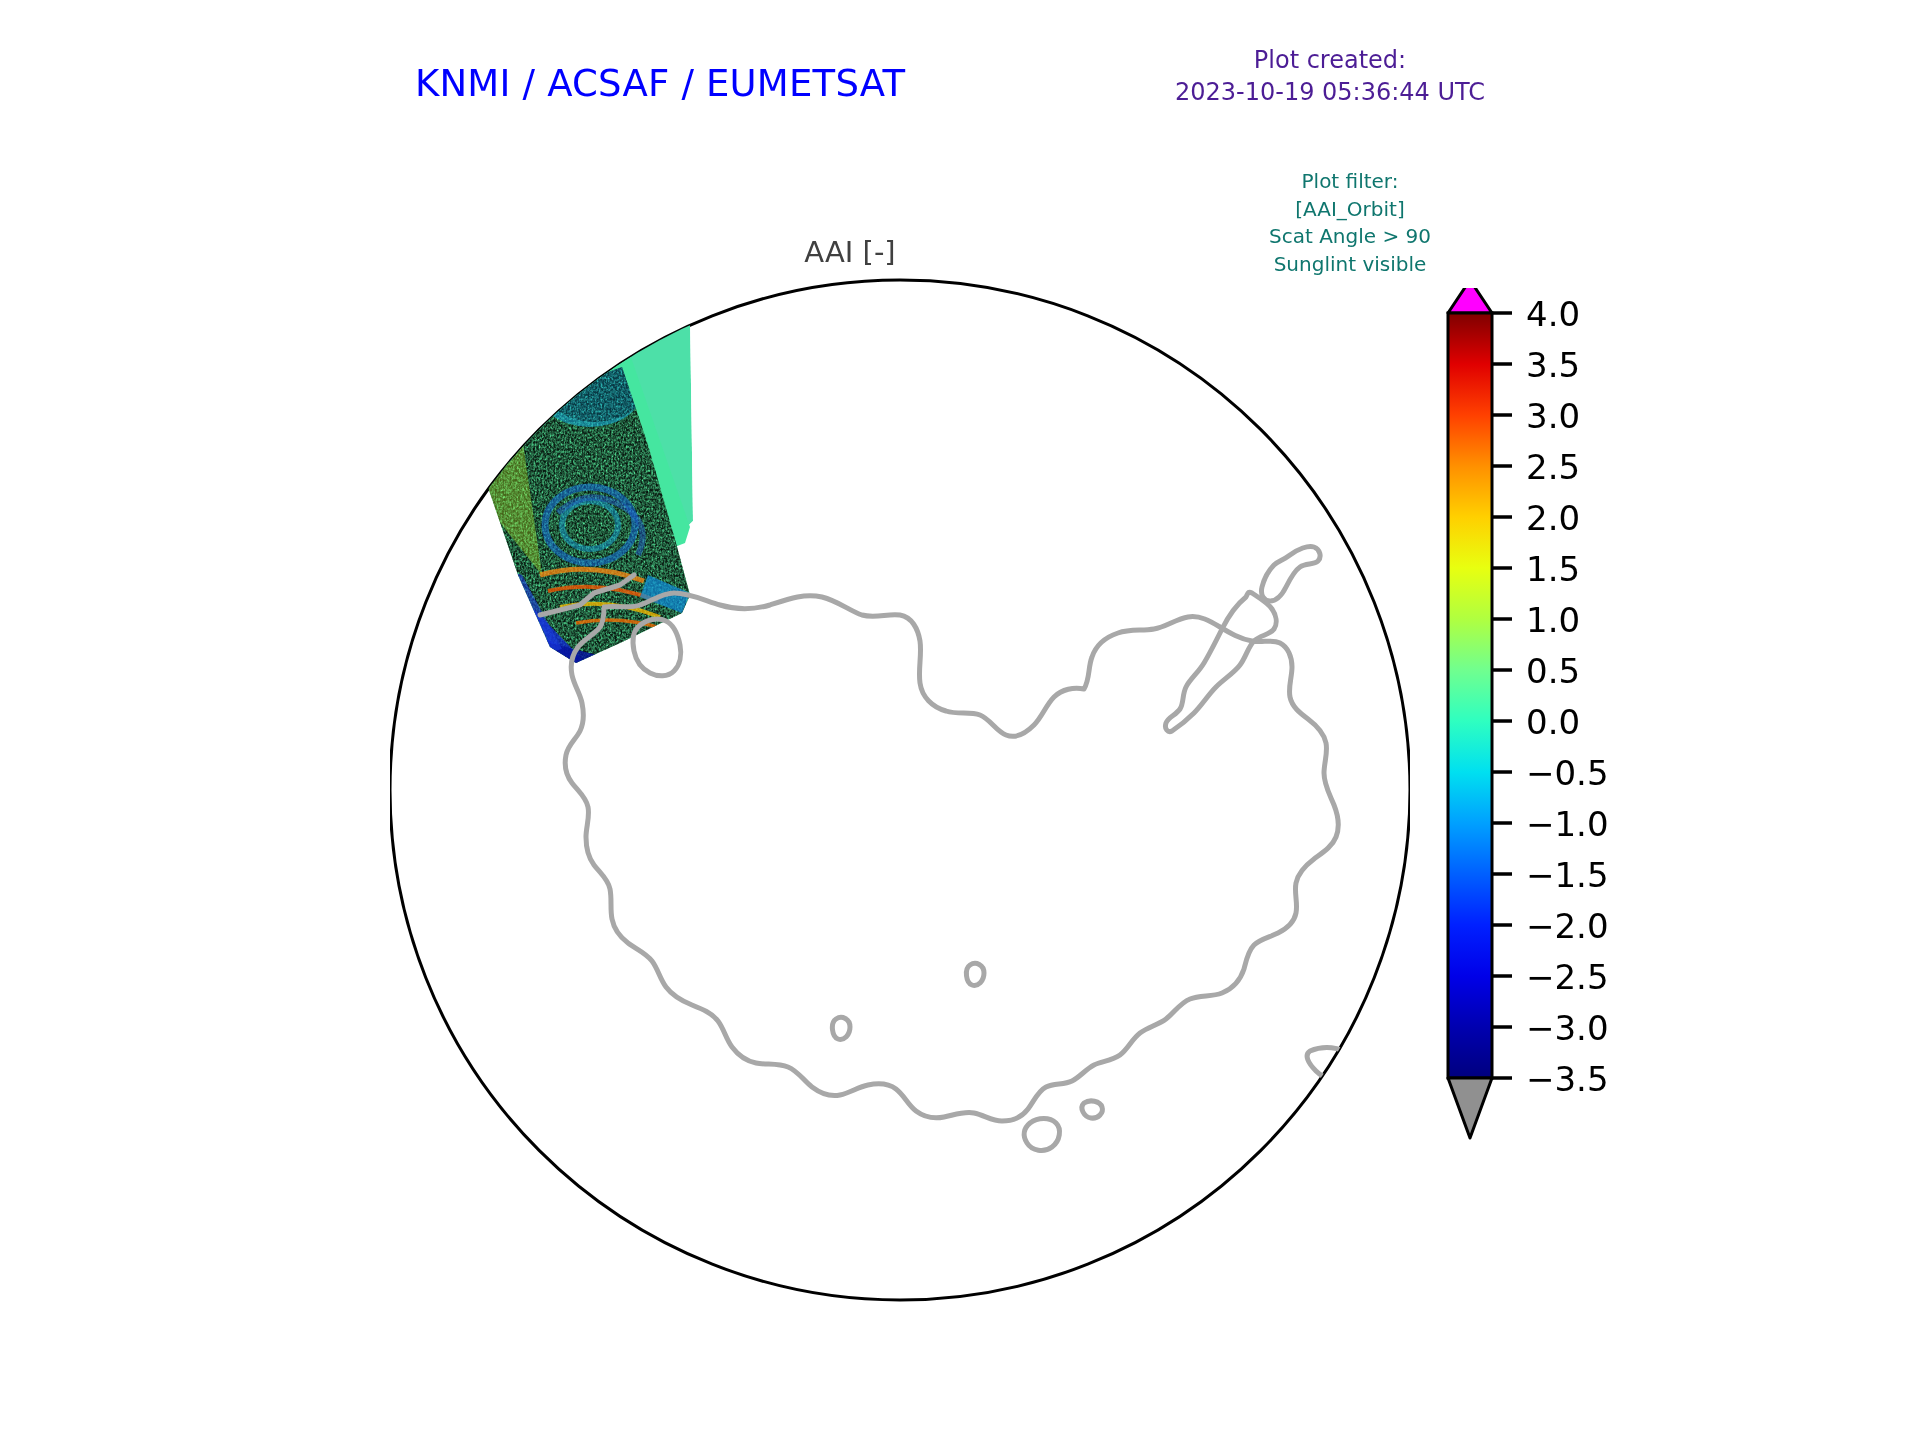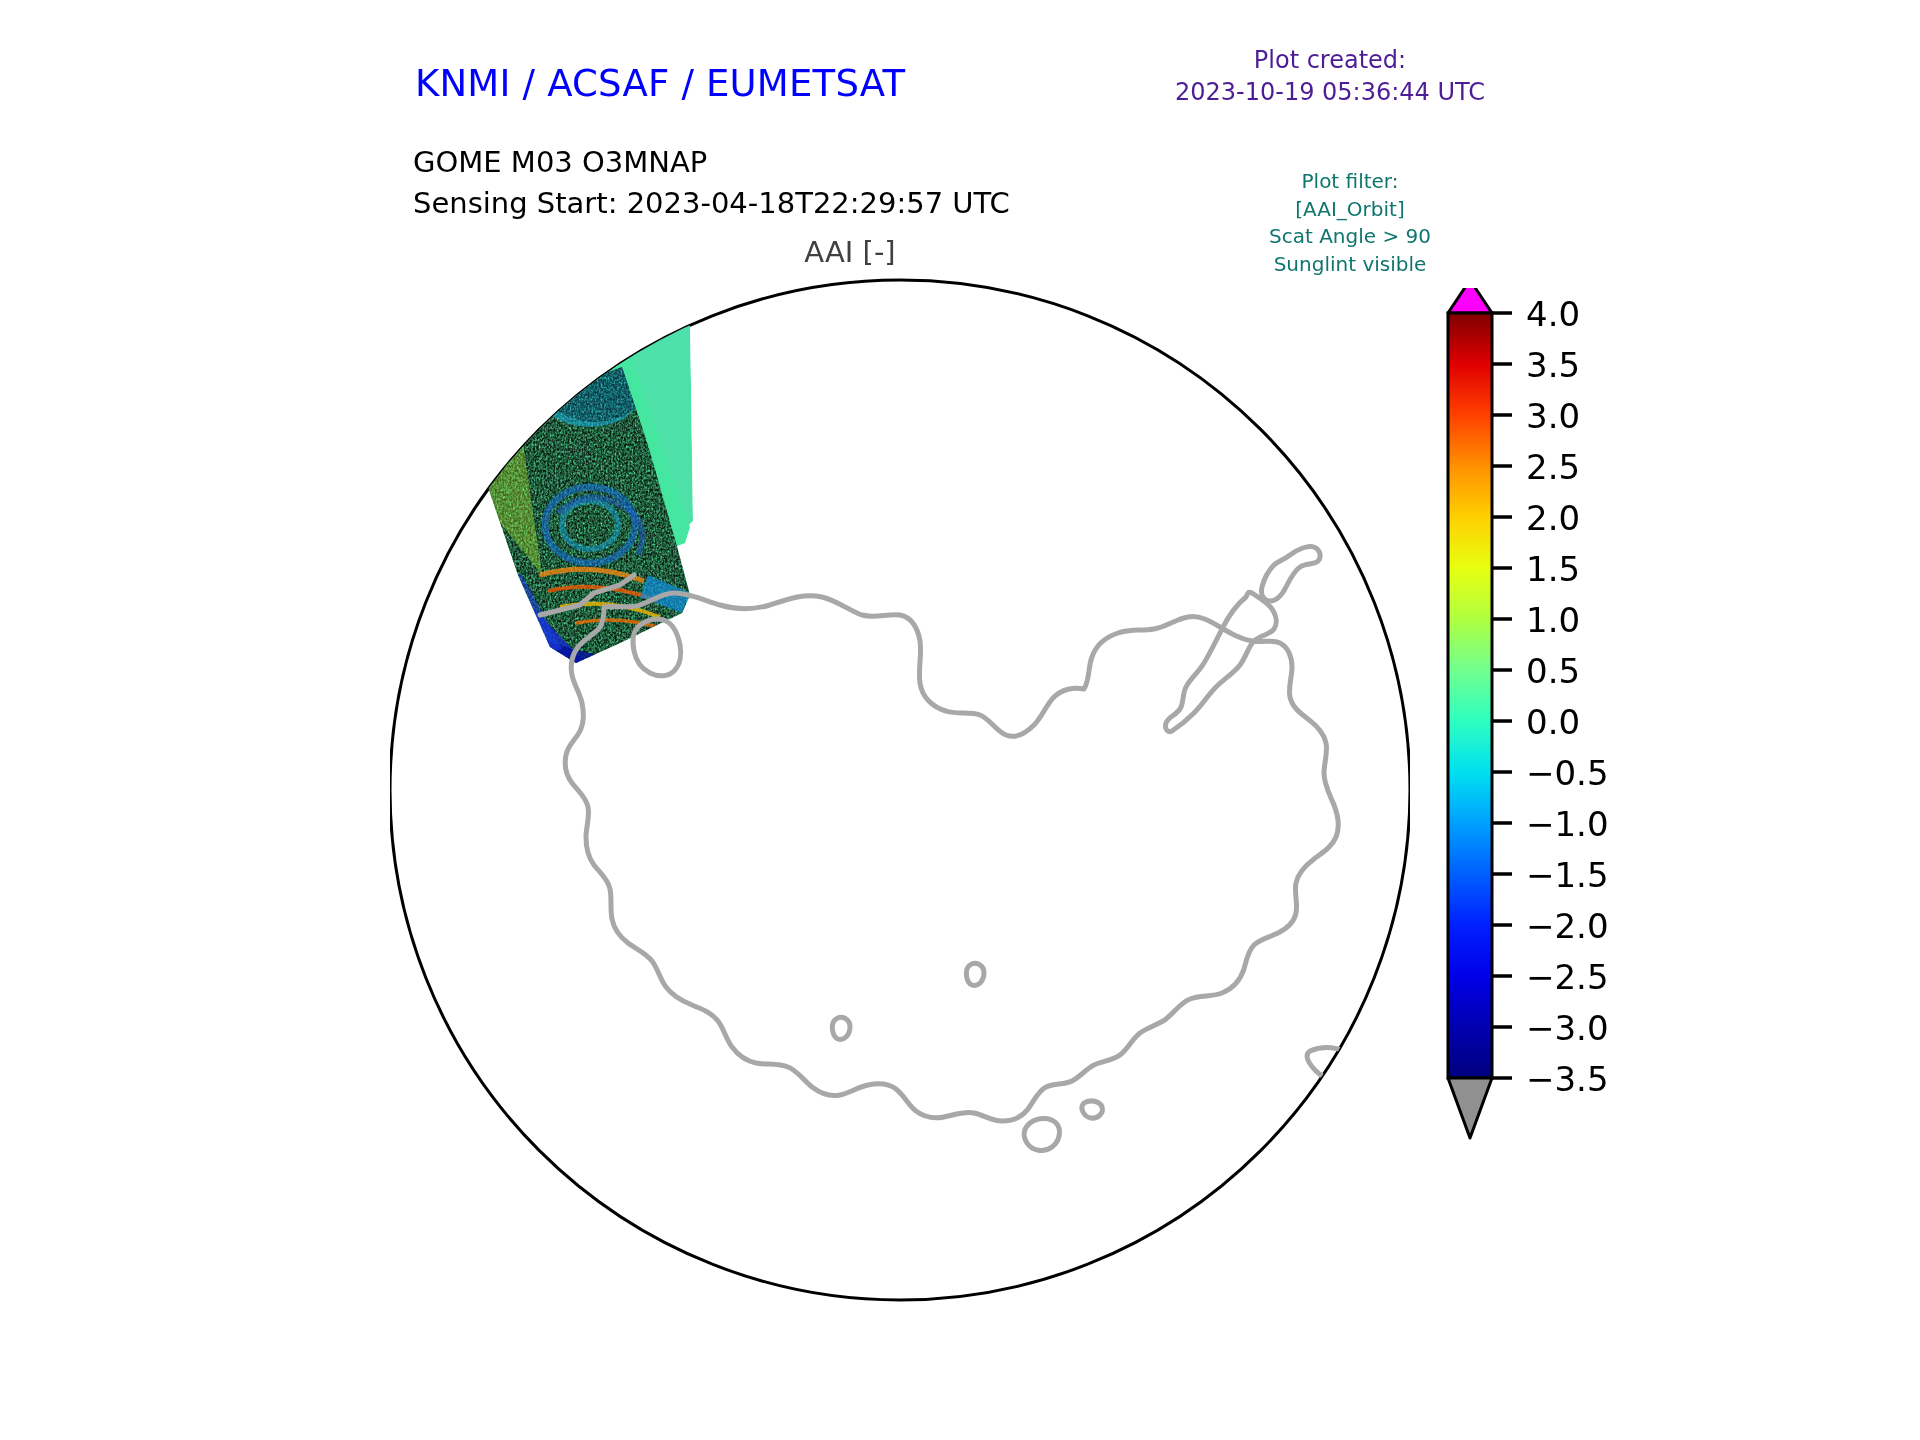--- a/index.html
+++ b/index.html
@@ -113,24 +113,20 @@
 
 <div class="stage">
 
   <div class="org-title">KNMI / ACSAF / EUMETSAT</div>
 
   <div class="created-block">
     <div>Plot created:</div>
     <div>2023-10-19 05:36:44 UTC</div>
   </div>
 
-  <div class="main-title">
-    <div>GOME M03 O3MNAP</div>
-    <div>Sensing Start: 2023-04-18T22:29:57 UTC</div>
-  </div>
 
   <div class="quantity-title">AAI [-]</div>
 
   <div class="filter-block">
     <div>Plot filter:</div>
     <div>[AAI_Orbit]</div>
     <div>Scat Angle &gt; 90</div>
     <div>Sunglint visible</div>
   </div>
 

